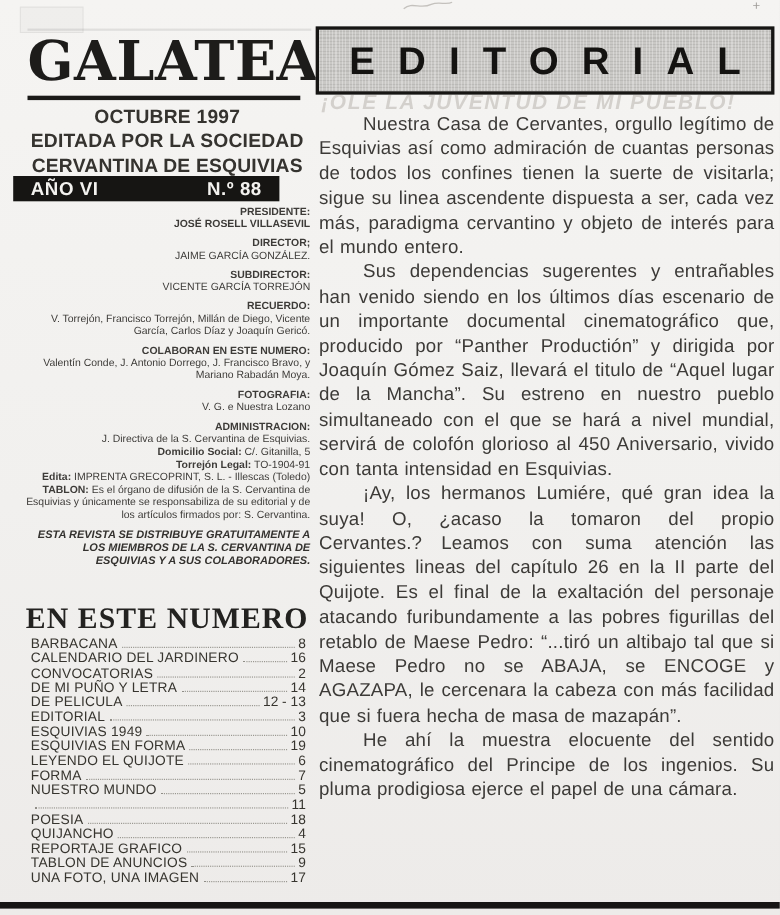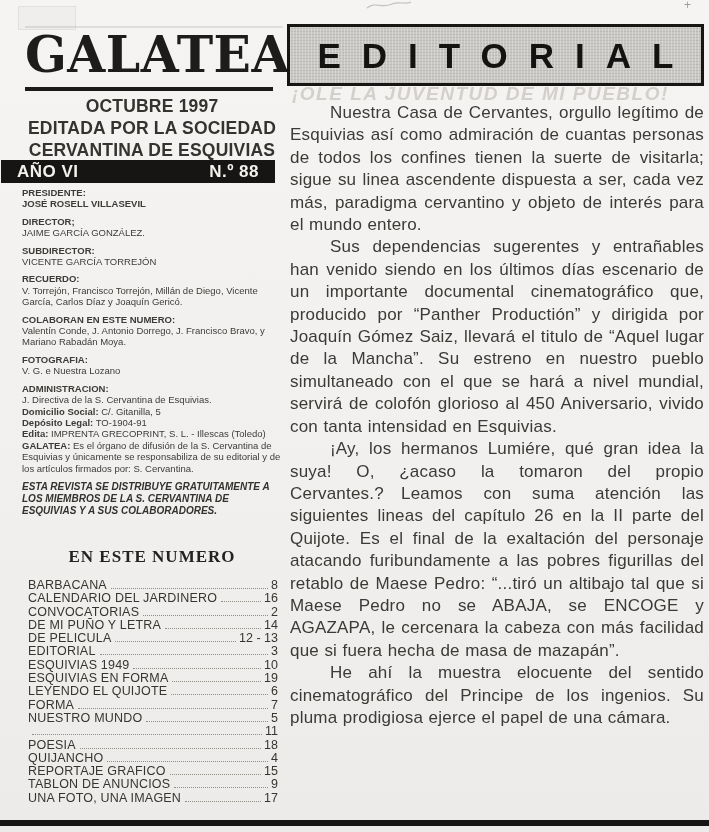--- a/index.html
+++ b/index.html
@@ -42,38 +42,38 @@
   .ed-box span {
     font-weight:bold; font-size:35px; color:#141311;
     letter-spacing:21px; margin-right:-21px; line-height:1;
   }
   
   .issue-head {
     position:absolute; left:22px; top:95px; width:260px; text-align:center;
     font-weight:bold; font-size:17.5px; line-height:22px; color:#35332f; letter-spacing:.2px;
   }
   .issue-bar {
-    position:absolute; left:1px; top:160px; width:274px; height:23px;
+    position:absolute; left:12px; top:160px; width:242px; height:23px;
     background:#161513; color:#f3f2ef; font-weight:bold; font-size:17px;
     display:flex; justify-content:space-between; align-items:center; padding:0 16px;
     letter-spacing:.5px;
   }
   
   .staff {
-    position:absolute; left:22px; top:187px; width:260px; text-align:left;
+    position:absolute; left:22px; top:187px; width:260px; text-align:right;
     font-size:9.5px; line-height:11.4px; color:#3d3b38;
   }
   .staff .grp { margin-bottom:6px; }
   .staff .lbl { font-weight:bold; }
   .staff .bold { font-weight:bold; }
   .staff .notice { font-weight:bold; font-style:italic; font-size:10px; line-height:12px; margin-top:7px; color:#34322f; }
   
   .toc-title {
     position:absolute; left:22px; top:547px; width:260px; text-align:center;
-    font-family:"Liberation Serif", serif; font-weight:bold; font-size:17px;
+    font-family:"Liberation Serif", serif; font-weight:bold; font-size:27px;
     letter-spacing:1px; color:#232220;
   }
   .toc { position:absolute; left:28px; top:578px; width:250px;
     font-family:Liberation Sans, sans-serif; font-size:12.5px; color:#37352f; }
   .toc-row { display:flex; align-items:baseline; height:13.3px; }
   .toc-label { white-space:nowrap; letter-spacing:.2px; }
   .toc-dots { flex:1; border-bottom:1px dotted #8f8d86; margin:0 3px 3px 4px; }
   .toc-page { white-space:nowrap; }
   
   .body-col { position:absolute; left:290px; top:102px; width:414px; }
@@ -136,23 +136,23 @@
       <div>Valentín Conde, J. Antonio Dorrego, J. Francisco Bravo, y Mariano Rabadán Moya.</div>
     </div>
     <div class="grp">
       <div class="lbl">FOTOGRAFIA:</div>
       <div>V. G. e Nuestra Lozano</div>
     </div>
     <div class="grp">
       <div class="lbl">ADMINISTRACION:</div>
       <div>J. Directiva de la S. Cervantina de Esquivias.</div>
       <div><span class="lbl">Domicilio Social:</span><span> C/. Gitanilla, 5</span></div>
-      <div><span class="lbl">Depósito Legal:</span><span> TO-1904-91</span></div>
+      <div><span class="lbl">Torrejón Legal:</span><span> TO-1904-91</span></div>
       <div><span class="lbl">Edita:</span><span> IMPRENTA GRECOPRINT, S. L. - Illescas (Toledo)</span></div>
-      <div><span class="lbl">GALATEA:</span><span> Es el órgano de difusión de la S. Cervantina de Esquivias y únicamente se responsabiliza de su editorial y de los artículos firmados por: S. Cervantina.</span></div>
+      <div><span class="lbl">TABLON:</span><span> Es el órgano de difusión de la S. Cervantina de Esquivias y únicamente se responsabiliza de su editorial y de los artículos firmados por: S. Cervantina.</span></div>
     </div>
     <div class="notice">ESTA REVISTA SE DISTRIBUYE GRATUITAMENTE A LOS MIEMBROS DE LA S. CERVANTINA DE ESQUIVIAS Y A SUS COLABORADORES.</div>
   </div>
 
   <div class="toc-title">EN ESTE NUMERO</div>
   <div class="toc">
 
       <div class="toc-row">
         <span class="toc-label">BARBACANA</span>
         <span class="toc-dots"></span>

